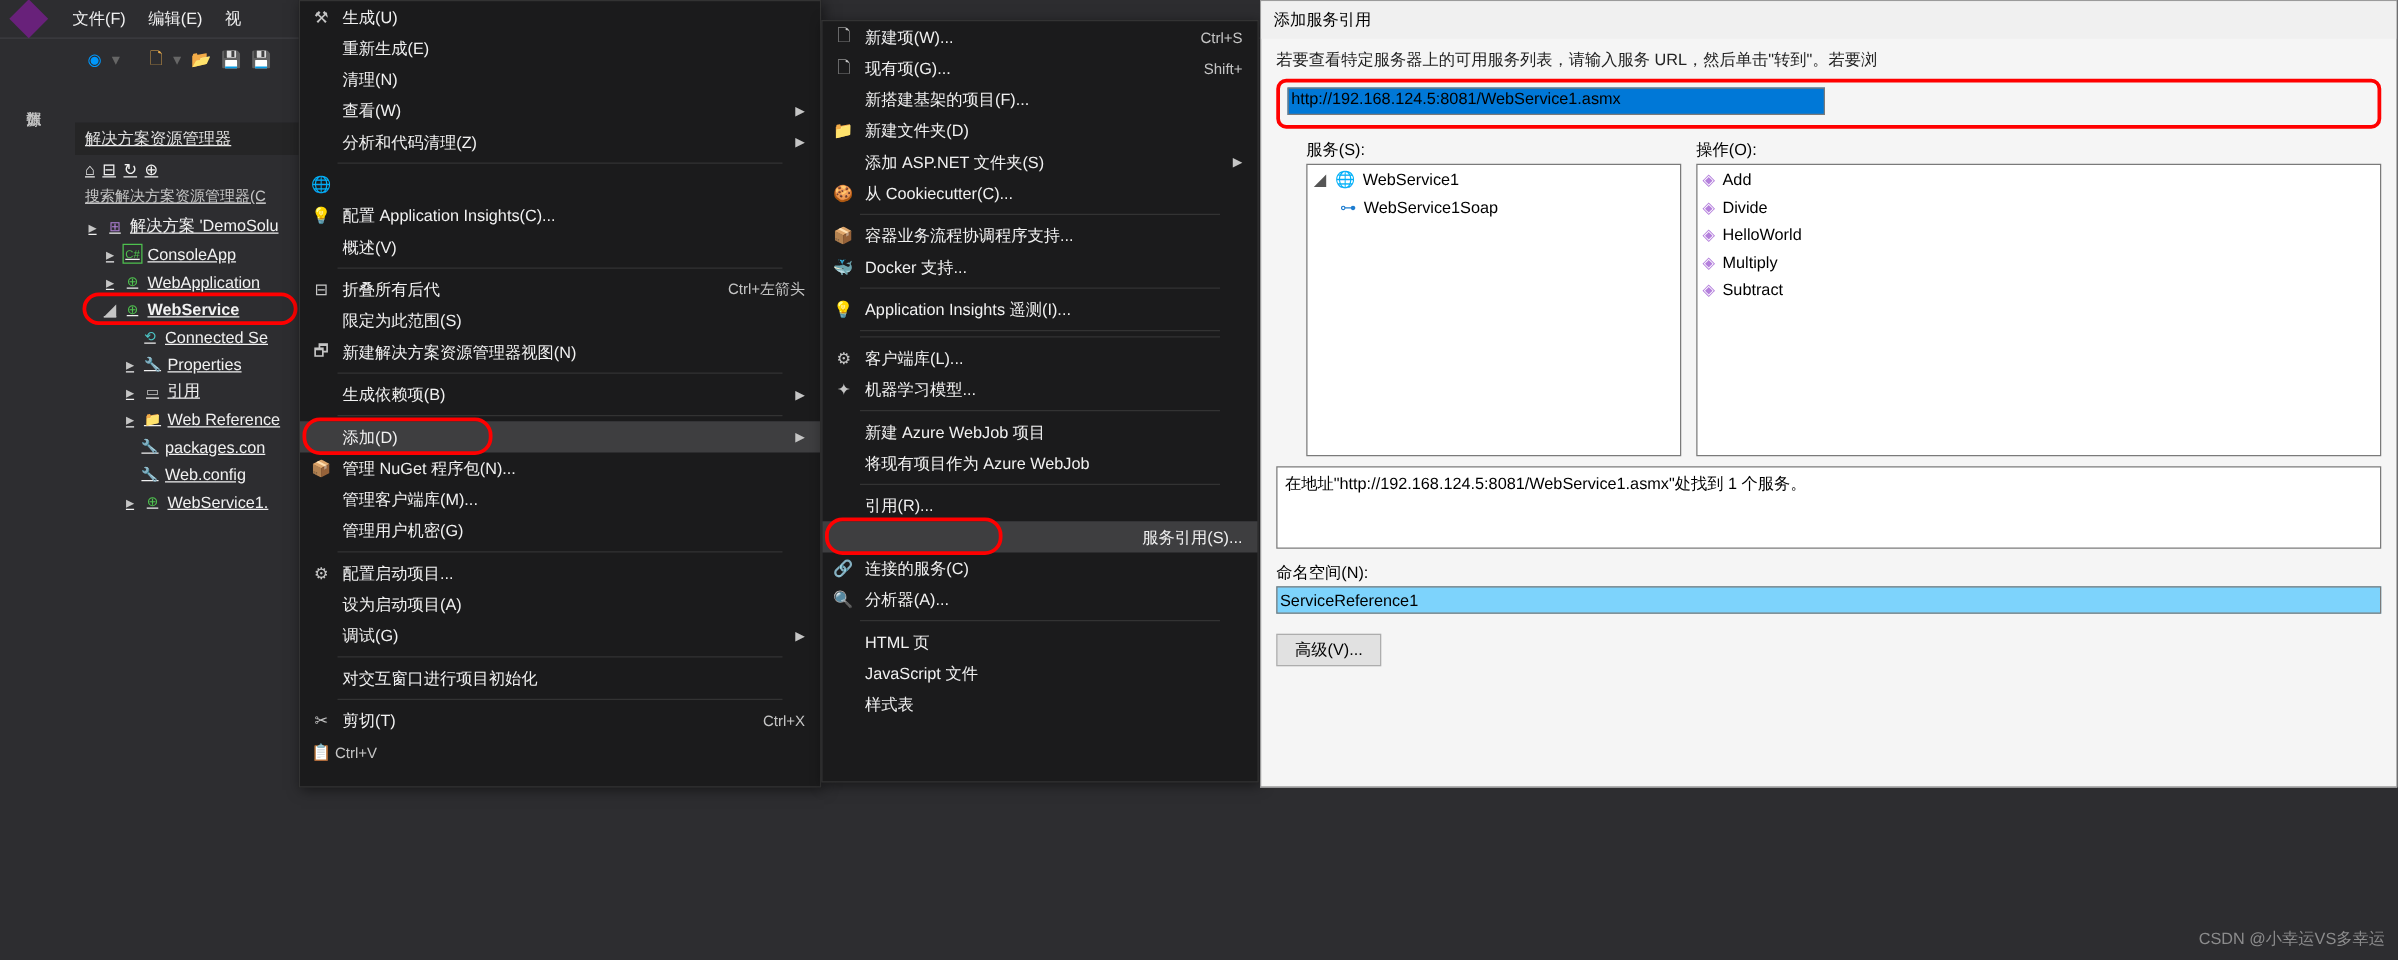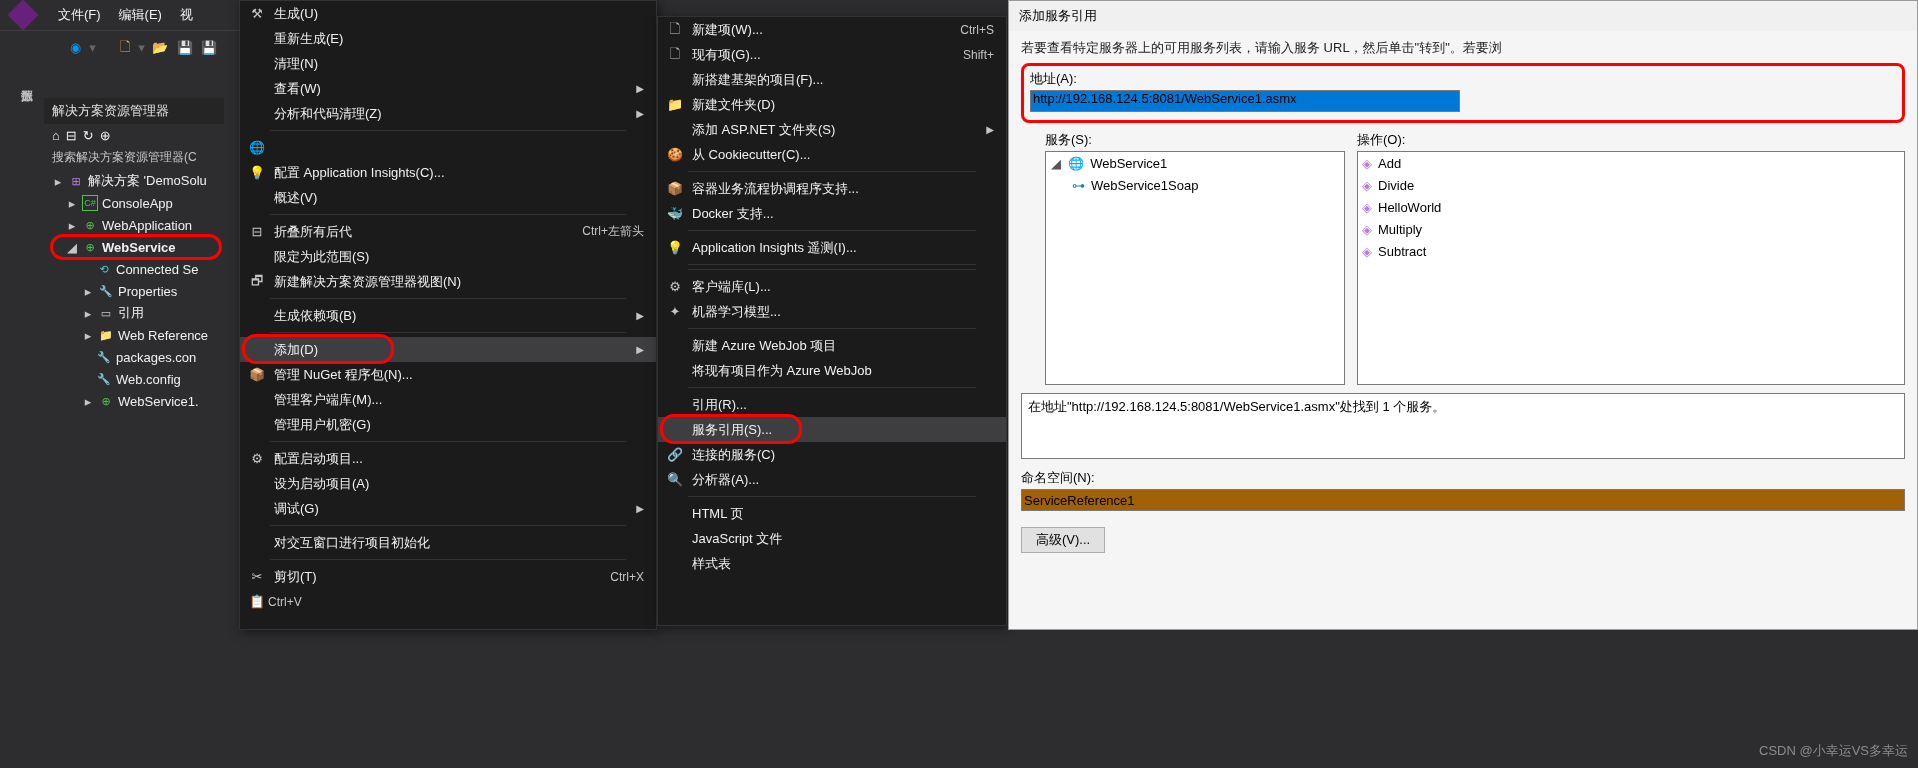--- a/index.html
+++ b/index.html
@@ -2,21 +2,21 @@
 <html><head>
 <meta charset="utf-8">
 <style>
 * { margin: 0; padding: 0; box-sizing: border-box; font-family: "Microsoft YaHei", sans-serif; font-size: 13px; }
 body { background: #2d2d30; color: #f1f1f1; width: 1918px; height: 768px; overflow: hidden; position: relative; }
 .topbar { display: flex; align-items: center; height: 30px; background: #2d2d30; padding: 0 6px; gap: 18px; }
 .vs-logo { width: 22px; height: 22px; background: #68217a; transform: rotate(45deg); margin: 4px 6px; }
 .topbar span { color: #f1f1f1; }
 .toolbar { display: flex; align-items: center; height: 34px; background: #2d2d30; border-top: 1px solid #3e3e42; padding: 0 70px; gap: 8px; }
 .side-tab { position: absolute; left: 18px; top: 80px; writing-mode: vertical-lr; color: #c5c5c5; font-size: 12px; }
-.panel { position: absolute; left: 44px; top: 98px; width: 180px; }
+.panel { position: absolute; left: 60px; top: 98px; width: 180px; text-decoration: underline; }
 .panel-header { background: #252526; height: 26px; display: flex; align-items: center; padding: 0 8px; color: #e0e0e0; font-size: 13px; }
 .panel-toolbar { display: flex; gap: 6px; padding: 4px 8px; }
 .search-row { padding: 2px 8px; color: #c5c5c5; font-size: 12px; }
 .tree { padding: 2px 0; }
 .tree-item { display: flex; align-items: center; height: 22px; padding-left: 8px; color: #f1f1f1; white-space: nowrap; gap: 4px; }
 .tree-item .exp { width: 12px; text-align: center; color: #c5c5c5; }
 .tree-icon { width: 16px; height: 16px; display: inline-flex; align-items: center; justify-content: center; font-size: 11px; }
 .bold { font-weight: bold; }
 .menu { position: absolute; background: #1b1b1c; border: 1px solid #333; box-shadow: 2px 2px 10px rgba(0,0,0,0.5); }
 .menu1 { left: 239px; top: 0; width: 418px; height: 630px; }
@@ -38,21 +38,21 @@
 .addr-input { width: 430px; height: 22px; border: 1px solid #7a7a7a; font-size: 13px; padding: 0 2px; }
 .addr-input.sel { background: #0078d7; color: #000000; }
 .two-col { display: flex; gap: 12px; margin-top: 6px; margin-left: 24px; }
 .col { flex: 1; }
 .col-header { font-size: 13px; margin-bottom: 2px; }
 .list-box { border: 1px solid #7a7a7a; background: #fff; height: 234px; overflow: auto; }
 .lb-row { display: flex; align-items: center; height: 22px; padding: 0 4px; gap: 6px; font-size: 13px; }
 .lb-row .exp2 { width: 12px; text-align: center; color: #555; }
 .status-box { margin-top: 8px; border: 1px solid #7a7a7a; background: #fff; height: 66px; padding: 4px 6px; font-size: 13px; }
 .ns-label { margin-top: 10px; font-size: 13px; }
-.ns-input { width: 100%; height: 22px; border: 1px solid #7a7a7a; background: #a16207; font-size: 13px; padding: 0 2px; margin-top: 2px; }
+.ns-input { width: 100%; height: 22px; border: 1px solid #7a7a7a; background: #7dd3fc; font-size: 13px; padding: 0 2px; margin-top: 2px; }
 .btn { display: inline-flex; align-items: center; justify-content: center; height: 26px; padding: 0 14px; background: #e1e1e1; border: 1px solid #adadad; font-size: 13px; margin-top: 16px; }
 .watermark { position: absolute; right: 10px; bottom: 8px; color: rgba(180,180,180,0.7); font-size: 13px; }
 .red-oval { position: absolute; border: 3px solid #ff0000; border-radius: 14px; pointer-events: none; }
 </style>
 </head>
 <body>
 
 <div class="topbar">
   <div class="vs-logo"></div>
   <span>文件(F)</span>
@@ -304,21 +304,21 @@
     </div>
     <div class="menu-item">
       <span class="mi-icon"></span>
       <span class="mi-text">将现有项目作为 Azure WebJob</span>
     </div>
     <div class="menu-sep"></div>
     <div class="menu-item">
       <span class="mi-icon"></span>
       <span class="mi-text">引用(R)...</span>
     </div>
-    <div class="menu-item hover" style="position: relative;">
+    <div class="menu-item hover" style="position: relative; text-align: right;">
       <span class="mi-icon"></span>
       <span class="mi-text">服务引用(S)...</span>
       <div class="red-oval" style="left: 2px; top: -3px; width: 142px; height: 30px;"></div>
     </div>
     <div class="menu-item">
       <span class="mi-icon">🔗</span>
       <span class="mi-text">连接的服务(C)</span>
     </div>
     <div class="menu-item">
       <span class="mi-icon">🔍</span>
@@ -337,21 +337,20 @@
       <span class="mi-icon"></span>
       <span class="mi-text">样式表</span>
     </div>
   </div>
 
 <div class="dialog">
   <div class="dlg-title">添加服务引用</div>
   <div class="dlg-body">
     <div class="dlg-hint">若要查看特定服务器上的可用服务列表，请输入服务 URL，然后单击"转到"。若要浏</div>
     <div class="big-red">
-      <div class="addr-label">地址(A):</div>
       <div class="addr-input sel">http://192.168.124.5:8081/WebService1.asmx</div>
     </div>
     <div class="two-col">
       <div class="col" style="flex:0 0 300px">
         <div class="col-header">服务(S):</div>
         <div class="list-box">
           <div class="lb-row">
               <span class="exp2">◢</span>
               <span style="color:#1e7dd0">🌐</span>
               <span>WebService1</span>

